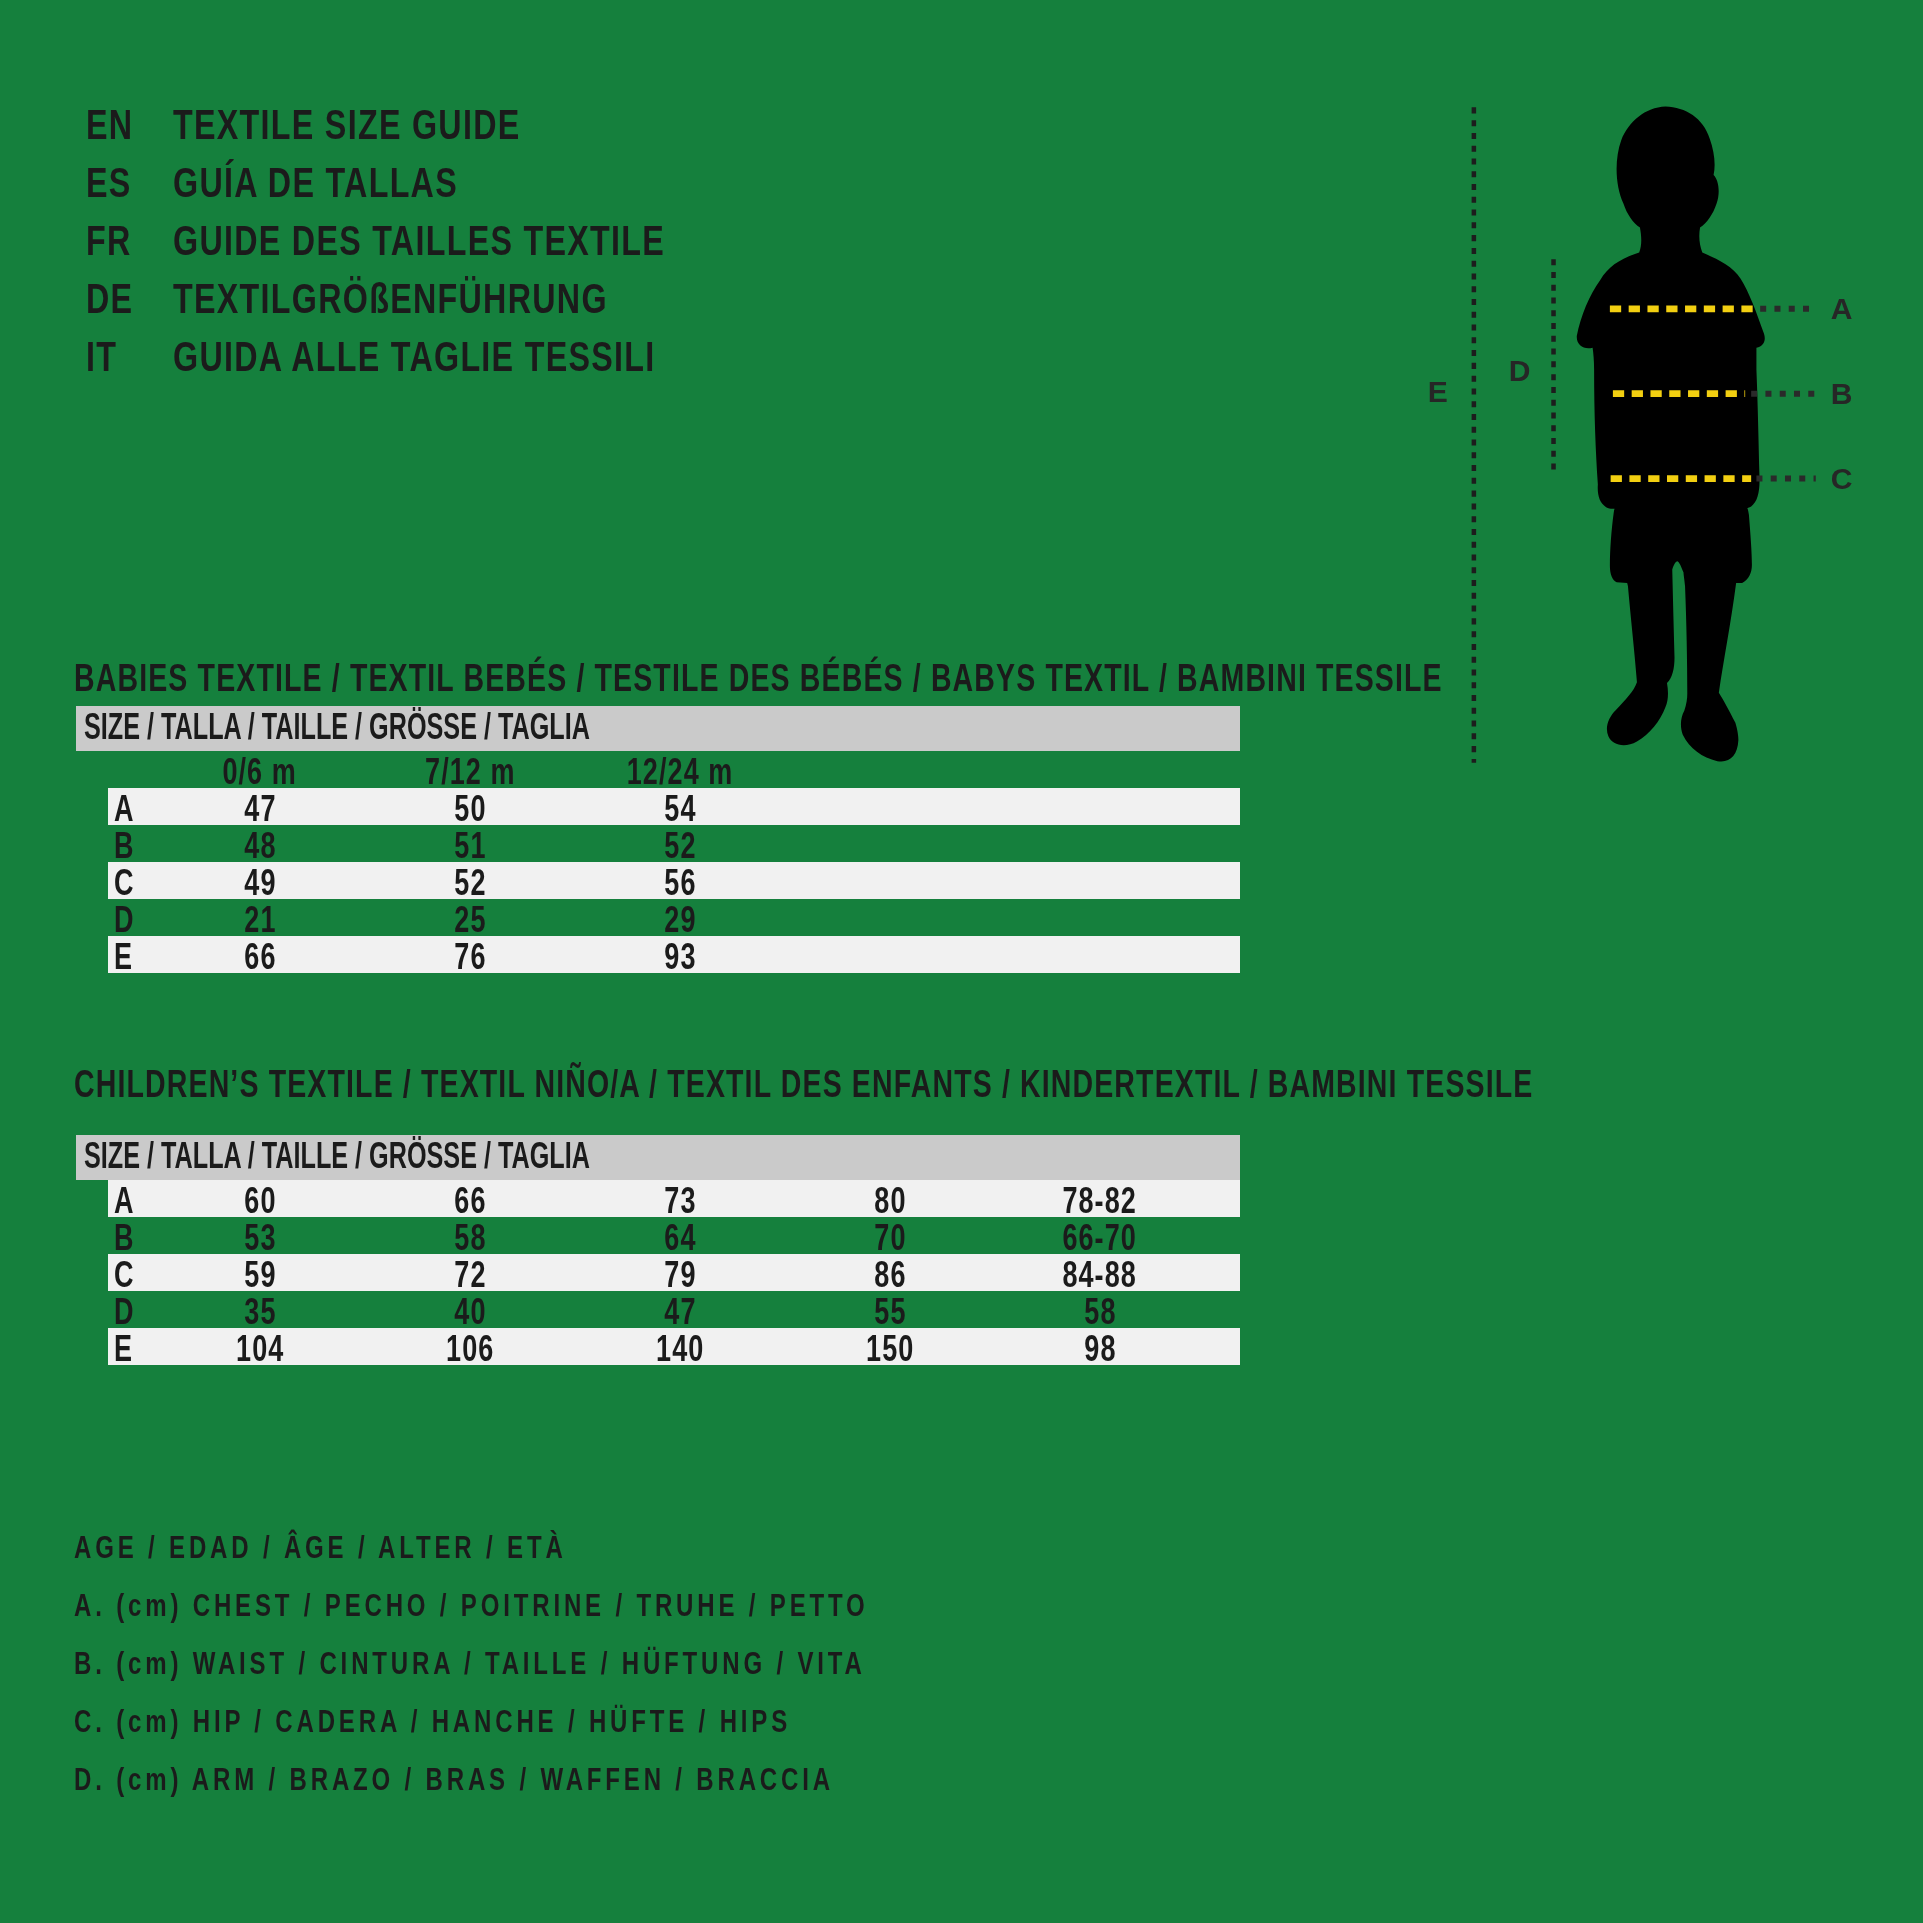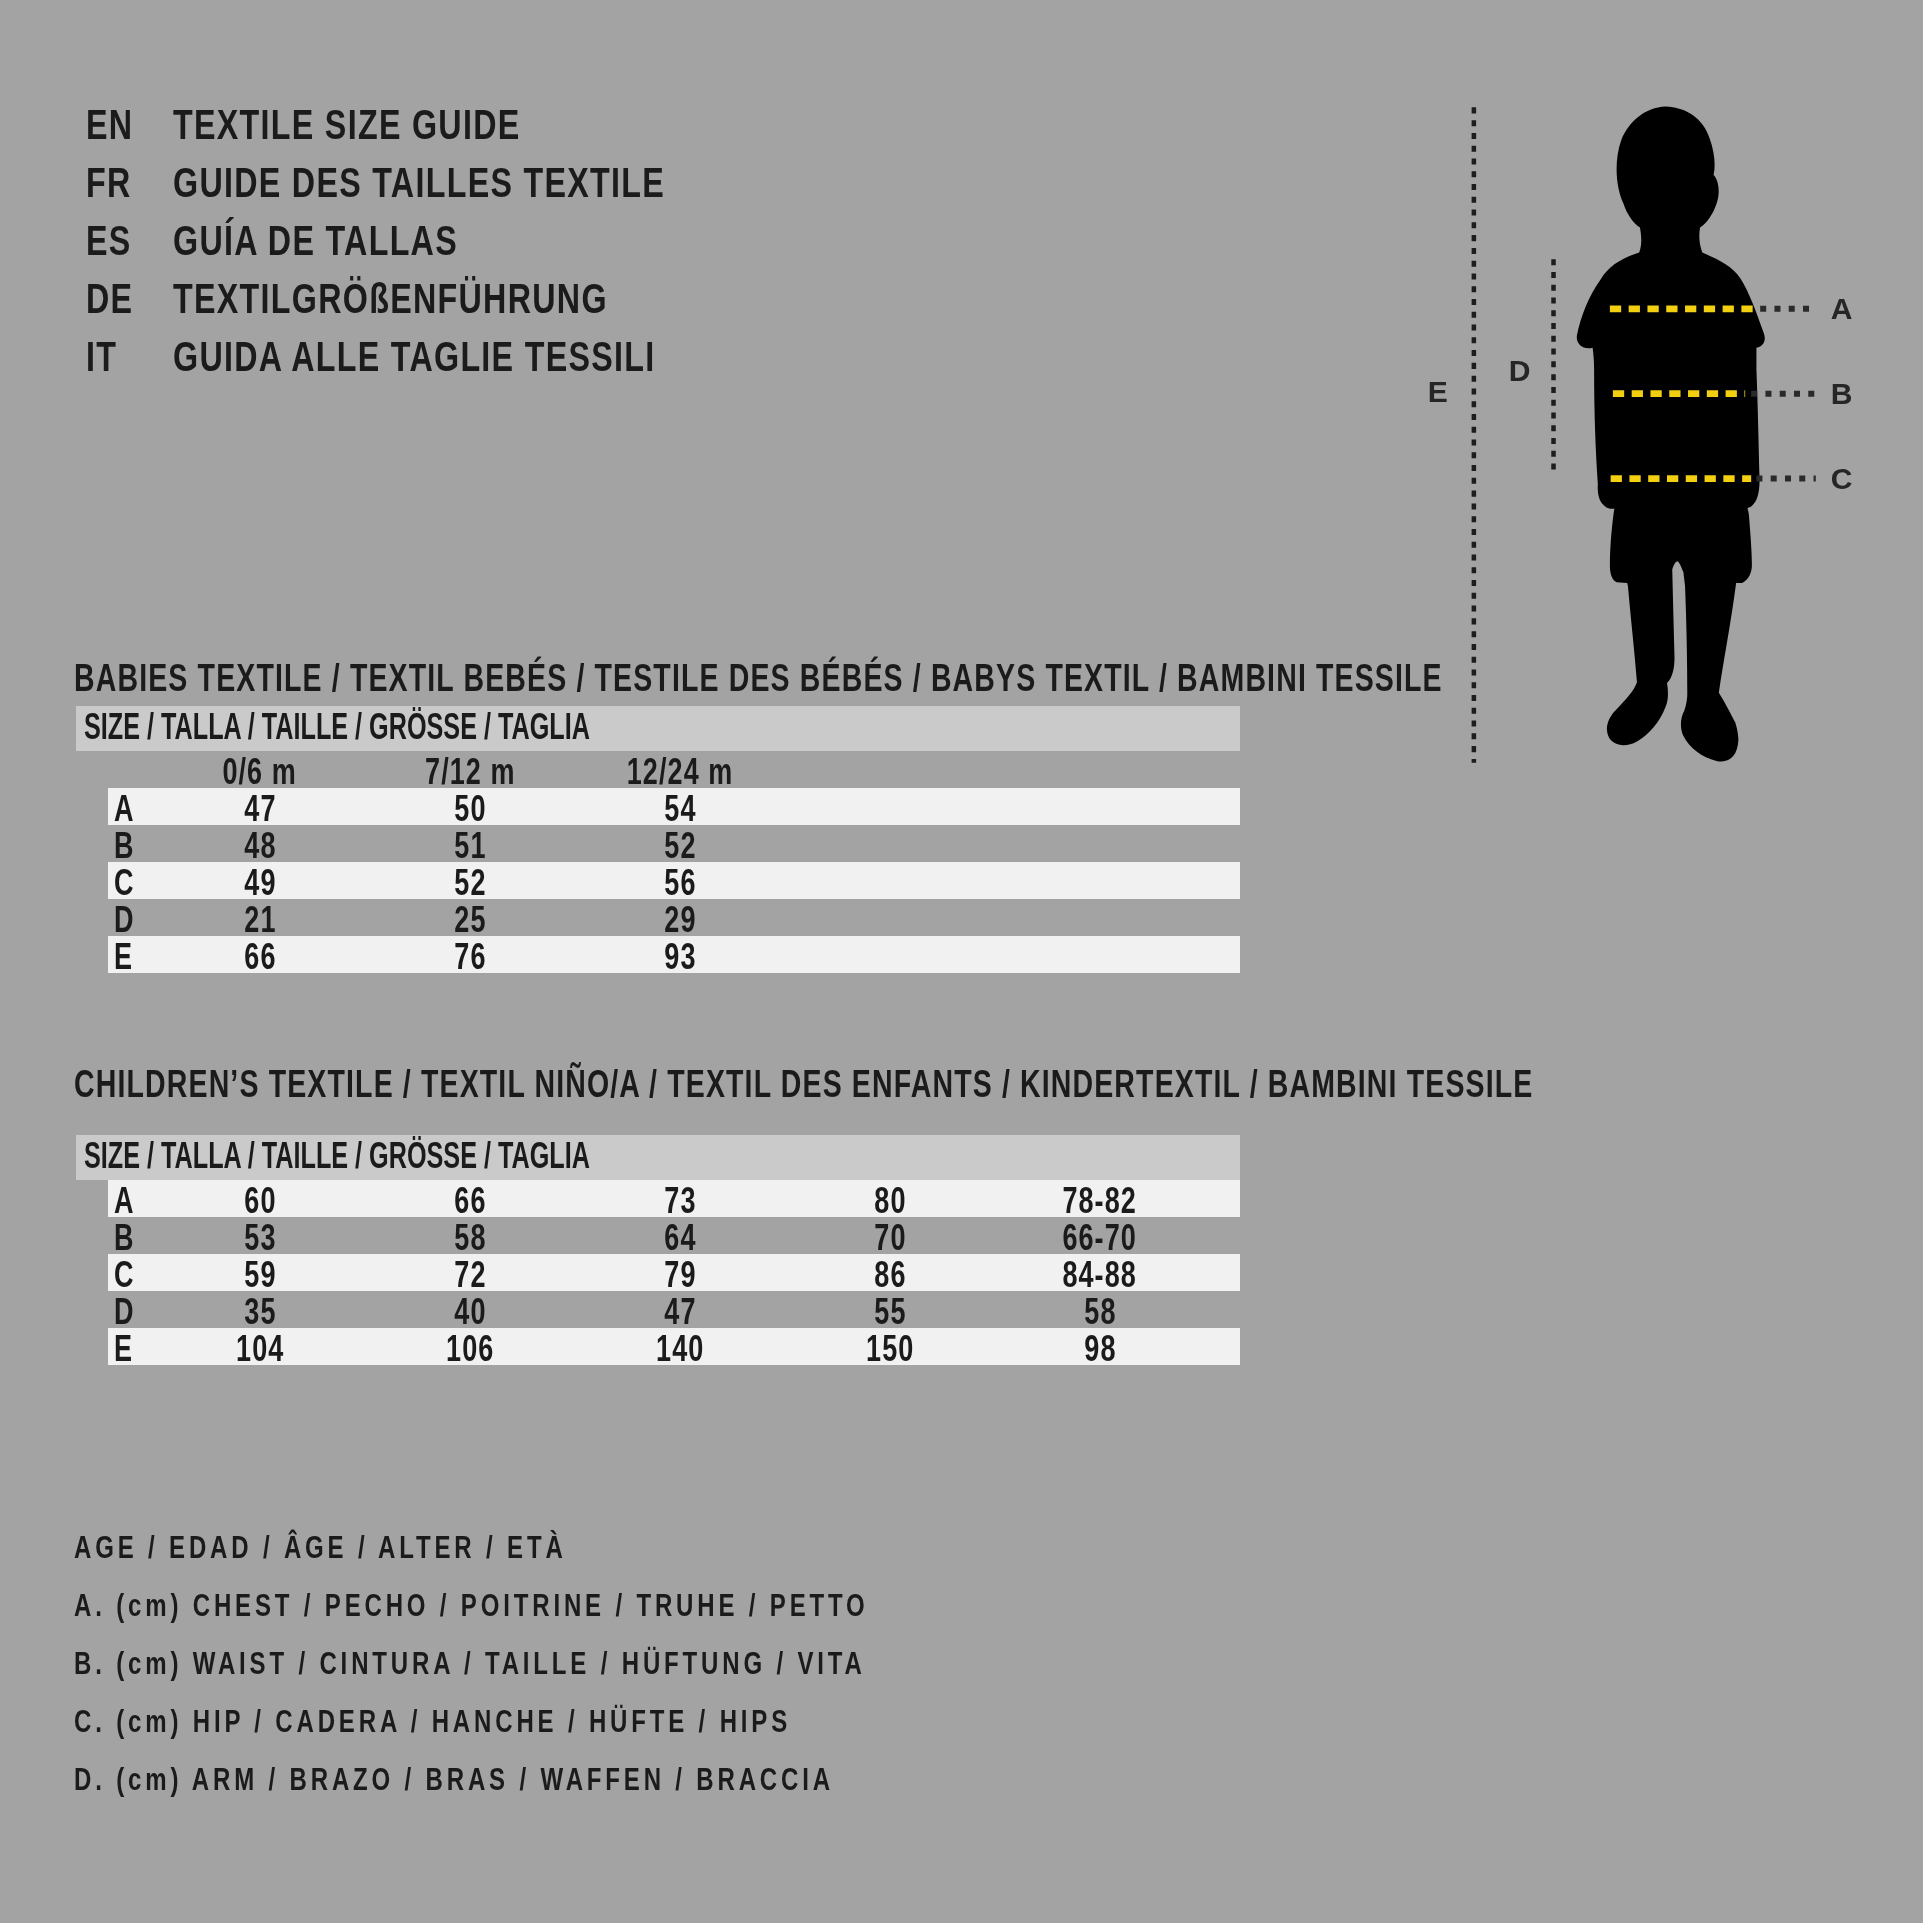--- a/index.html
+++ b/index.html
@@ -1,17 +1,17 @@
 <!DOCTYPE html>
 <html style="font-size:12px"><head>
 <meta charset="utf-8">
 <style>
   html,body{margin:0;padding:0;background:#fff;}
   .page{
-    position:relative;width:1924px;height:1924px;background:#a3a3a3;overflow:hidden;
+    position:relative;width:1924px;height:1924px;background:#15803d;overflow:hidden;
     font-family:"Liberation Sans",sans-serif;font-weight:bold;color:#1b1b1b;
   }
   
   .cn{display:inline-block;white-space:nowrap;transform:scaleX(var(--sx,.75));
       transform-origin:0 50%;letter-spacing:var(--ls,.04em);}
   .cnc{display:inline-block;white-space:nowrap;transform:scaleX(var(--sx,.75));
       transform-origin:50% 50%;letter-spacing:var(--ls,.04em);}
 
   
   .lang-header{position:absolute;left:86px;top:95px;}
@@ -45,26 +45,26 @@
 <body>
 
 <div class="page">
 
   <div class="lang-header">
     <div class="lang-row">
       <span class="lang-code"><span class="cn">EN</span></span>
       <span class="cn">TEXTILE SIZE GUIDE</span>
     </div>
     <div class="lang-row">
+      <span class="lang-code"><span class="cn">ES</span></span>
+      <span class="cn">GUÍA DE TALLAS</span>
+    </div>
+    <div class="lang-row">
       <span class="lang-code"><span class="cn">FR</span></span>
       <span class="cn">GUIDE DES TAILLES TEXTILE</span>
-    </div>
-    <div class="lang-row">
-      <span class="lang-code"><span class="cn">ES</span></span>
-      <span class="cn">GUÍA DE TALLAS</span>
     </div>
     <div class="lang-row">
       <span class="lang-code"><span class="cn">DE</span></span>
       <span class="cn">TEXTILGRÖßENFÜHRUNG</span>
     </div>
     <div class="lang-row">
       <span class="lang-code"><span class="cn">IT</span></span>
       <span class="cn">GUIDA ALLE TAGLIE TESSILI</span>
     </div>
   </div>

